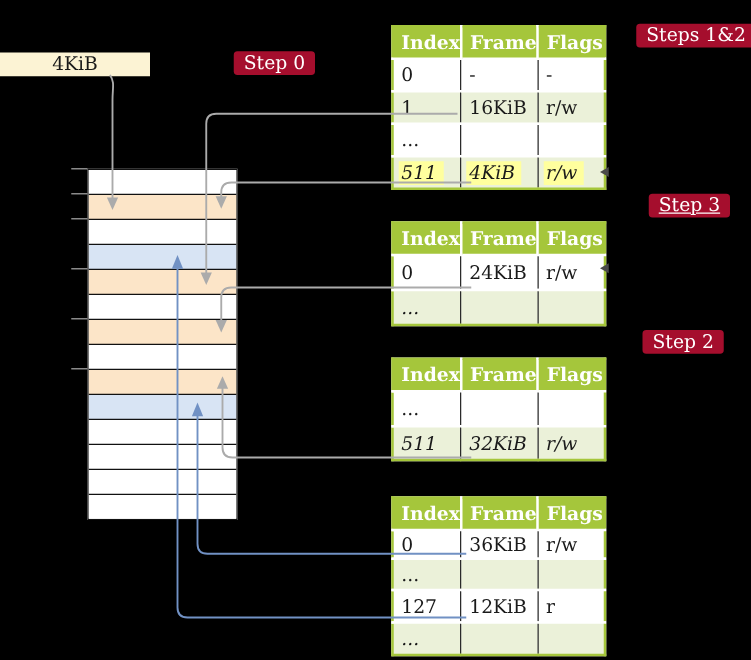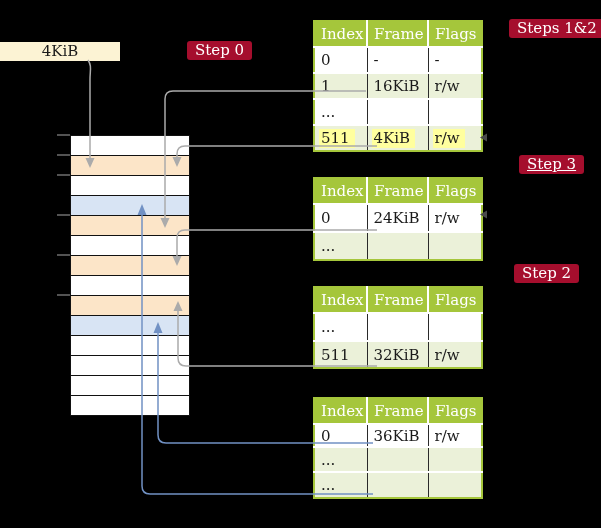--- a/index.html
+++ b/index.html
@@ -15,28 +15,28 @@
   .badge.steps12{left:509px;top:19px;border-top-right-radius:0;border-bottom-right-radius:0;}
   .badge.step3{left:519px;top:155px;text-decoration:underline;}
   .badge.step4{left:514px;top:264px;}
   
   .mem{position:absolute;left:70px;top:135px;width:118px;border:1px solid #111;background:#fff;}
   .mem .mrow{height:19px;border-bottom:1px solid #111;}
   .mem .mrow:last-child{border-bottom:none;}
   
   table.pt{position:absolute;left:313px;border-collapse:collapse;table-layout:fixed;
            background:#fff;border:2px solid #a5c63b;font-size:15px;color:#1a1a1a;}
-  table.pt th{background:#a5c63b;color:#fff;font-weight:normal;text-align:left;
+  table.pt th{background:#a5c63b;color:#fff;font-weight:bold;text-align:left;
               padding:0 0 0 6px;height:24px;border-right:2px solid #fff;border-bottom:2px solid #fff;
               font-size:15px;}
   table.pt th:last-child{border-right:none;margin-top:17px;}
   table.pt td{padding:0 0 0 6px;border-right:1px solid #2a2a2a;border-bottom:2px solid #fff;
               vertical-align:middle;}
   table.pt td:last-child{border-right:none;}
-  table.pt tr:last-child td{border-bottom:none;}
+  table.pt tr:last-child td{border-bottom:none;font-style:italic;}
   tr.shaded td{background:#ebf1d9;}
   .hl{background:#ffff9e;padding:0 5px 1px 2px;margin-left:-2px;}
   .h23 td{height:21px}.h25 td{height:23px}.h26 td{height:24px}.h27 td{height:25px}.h28 td{height:26px}
   #t1{top:20px}#t2{top:177px}#t3{top:286px}#t4{top:397px}
   svg.overlay{position:absolute;left:0;top:0;z-index:10;pointer-events:none;}
 </style>
 </head>
 <body>
 
 <div id="canvas">
@@ -165,20 +165,25 @@
     <tr class="h23">
       <td>0</td>
       <td>36KiB</td>
       <td>r/w</td>
     </tr>
     <tr class="h25 shaded">
       <td>...</td>
       <td></td>
       <td></td>
     </tr>
+    <tr class="h26">
+      <td>127</td>
+      <td>12KiB</td>
+      <td>r</td>
+    </tr>
     <tr class="h26 shaded">
       <td>...</td>
       <td></td>
       <td></td>
     </tr>
   </tbody>
     </table>
 
   <svg class="overlay" width="601" height="528" viewBox="0 0 601 528">
 

